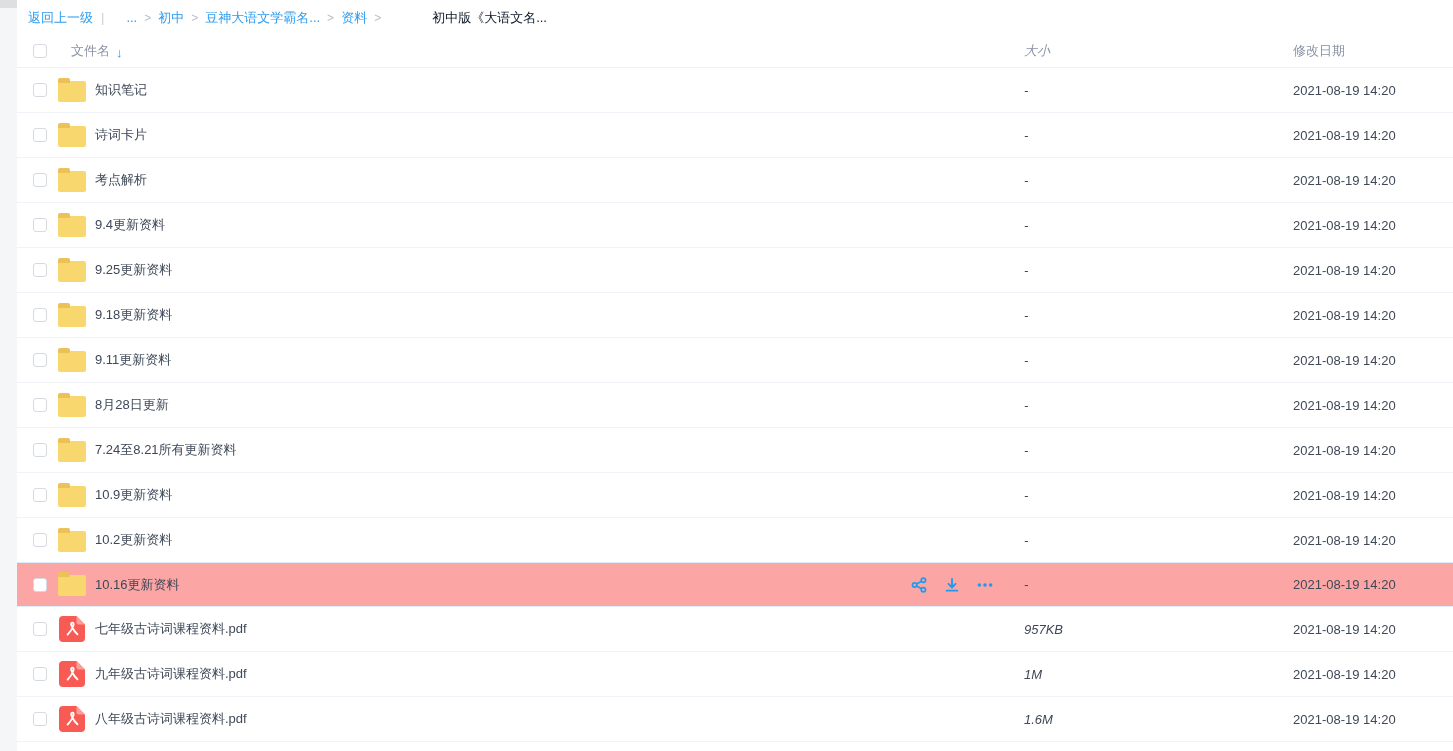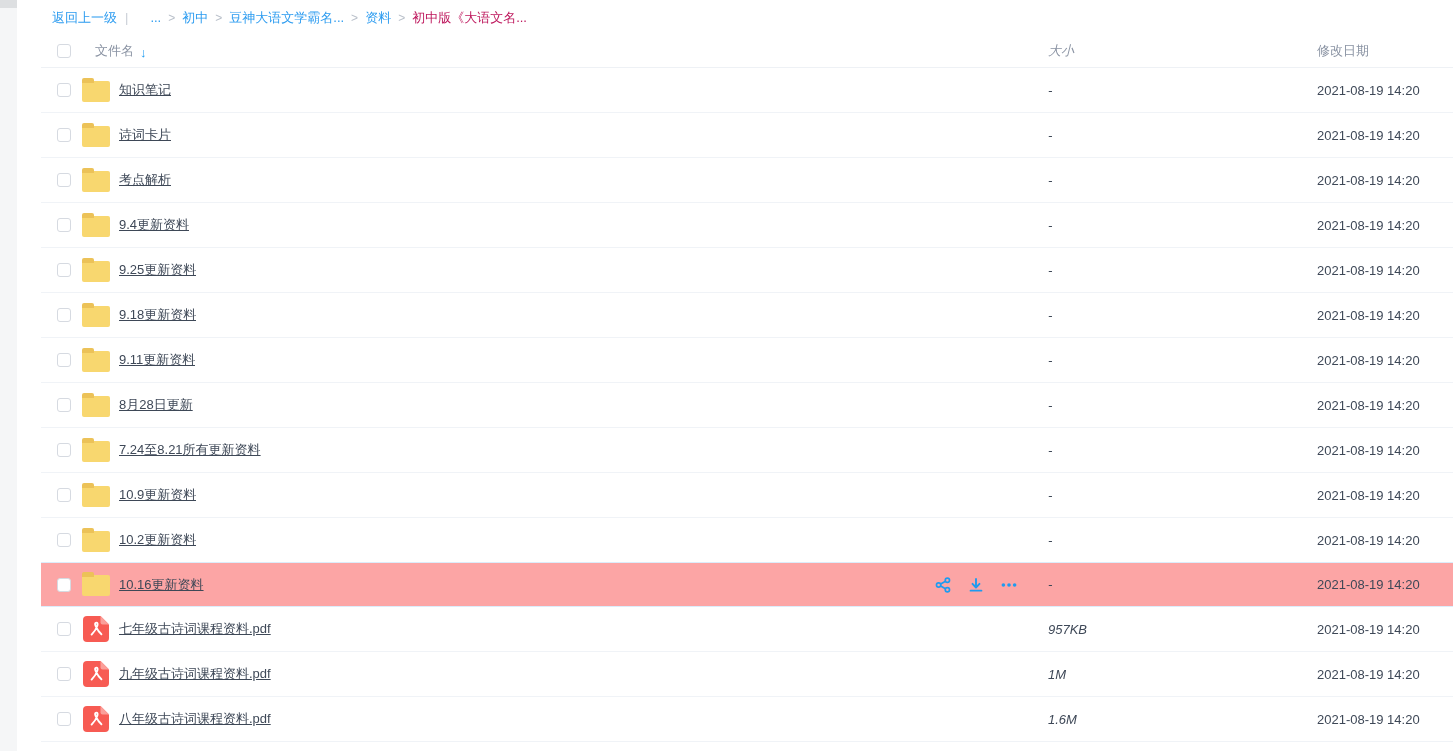--- a/index.html
+++ b/index.html
@@ -1,50 +1,50 @@
 <!DOCTYPE html>
 <html><head>
 <meta charset="utf-8">
 <style>
   * { margin:0; padding:0; box-sizing:border-box; }
   html,body { width:1453px; height:751px; background:#fff; }
   body { font-family:"Liberation Sans","DejaVu Sans",sans-serif; font-size:13px; color:#3e4857; }
 
-  .page { position:relative; width:1453px; height:751px; overflow:hidden; background:#fff;padding-left:24px; }
+  .page { position:relative; width:1453px; height:751px; overflow:hidden; background:#fff; }
 
   
   .left-strip { position:absolute; left:0; top:0; width:17px; height:751px; background:#f5f6f7; }
   .strip-thumb { width:17px; height:8px; background:#dddfe1; }
 
   .content { margin-left:17px; width:1436px; }
 
   
   .breadcrumb { height:35px; display:flex; align-items:center; padding-left:11px; white-space:nowrap; }
   .crumb-link { color:#2d9cf0; text-decoration:none; cursor:pointer; }
-  .crumb-current { color:#be185d; }
+  .crumb-current { color:#0f172a;margin-left:44px; }
   .crumb-pipe { color:#c9ced6; margin:0 8px; }
   .crumb-sep { color:#b8bfc9; margin:0 7px; font-size:12px; }
 
   
   .thead { height:33px; display:flex; align-items:center; border-bottom:1px solid #eef1f5; color:#8a93a3; }
   .thead .cell-name-label { margin-left:15px; }
   .sort-arrow { color:#1e9bf0; font-weight:bold; margin-left:6px; font-size:13px; }
 
   
   .cell-check { flex:none; width:14px; margin-left:16px; }
   .checkbox { display:block; width:14px; height:14px; border:1px solid #d6dae1; border-radius:3px; background:#fff; cursor:pointer; }
   .cell-icon { flex:none; width:28px; margin-left:11px; display:flex; justify-content:center; align-items:center; }
   .cell-name { flex:1 1 auto; min-width:0; margin-left:9px; display:flex; align-items:flex-end; overflow:hidden; }
   .cell-size { flex:none; width:269px;font-style:italic; }
   .cell-date { flex:none; width:160px; }
 
   
   .row { height:45px; display:flex; align-items:center; border-bottom:1px solid #f0f3f7; background:#fff; cursor:default; }
   .row.hovered { background:#fca5a5; border-bottom:1px solid #dcedfb; border-top:1px solid #dcedfb; height:45px; margin-top:-1px; }
-  .file-name { color:#3e4857; cursor:pointer; overflow:hidden; text-overflow:ellipsis; white-space:nowrap;text-decoration:underline; }
+  .file-name { color:#3e4857; cursor:pointer; overflow:hidden; text-overflow:ellipsis; white-space:nowrap; }
 
   
   .icon-folder { position:relative; width:28px; height:21px; margin-top:2px; background:#f8d76f; border-radius:2px; }
   .icon-folder::before { content:""; position:absolute; top:-3px; left:0; width:12px; height:5px; background:#ecc258; border-radius:2px 2px 0 0; }
 
   
   .icon-pdf { position:relative; width:26px; height:26px; }
 
   
   .row-actions { margin-left:auto; margin-right:30px; display:flex; align-items:center; gap:14px; color:#1e9bf0; }

